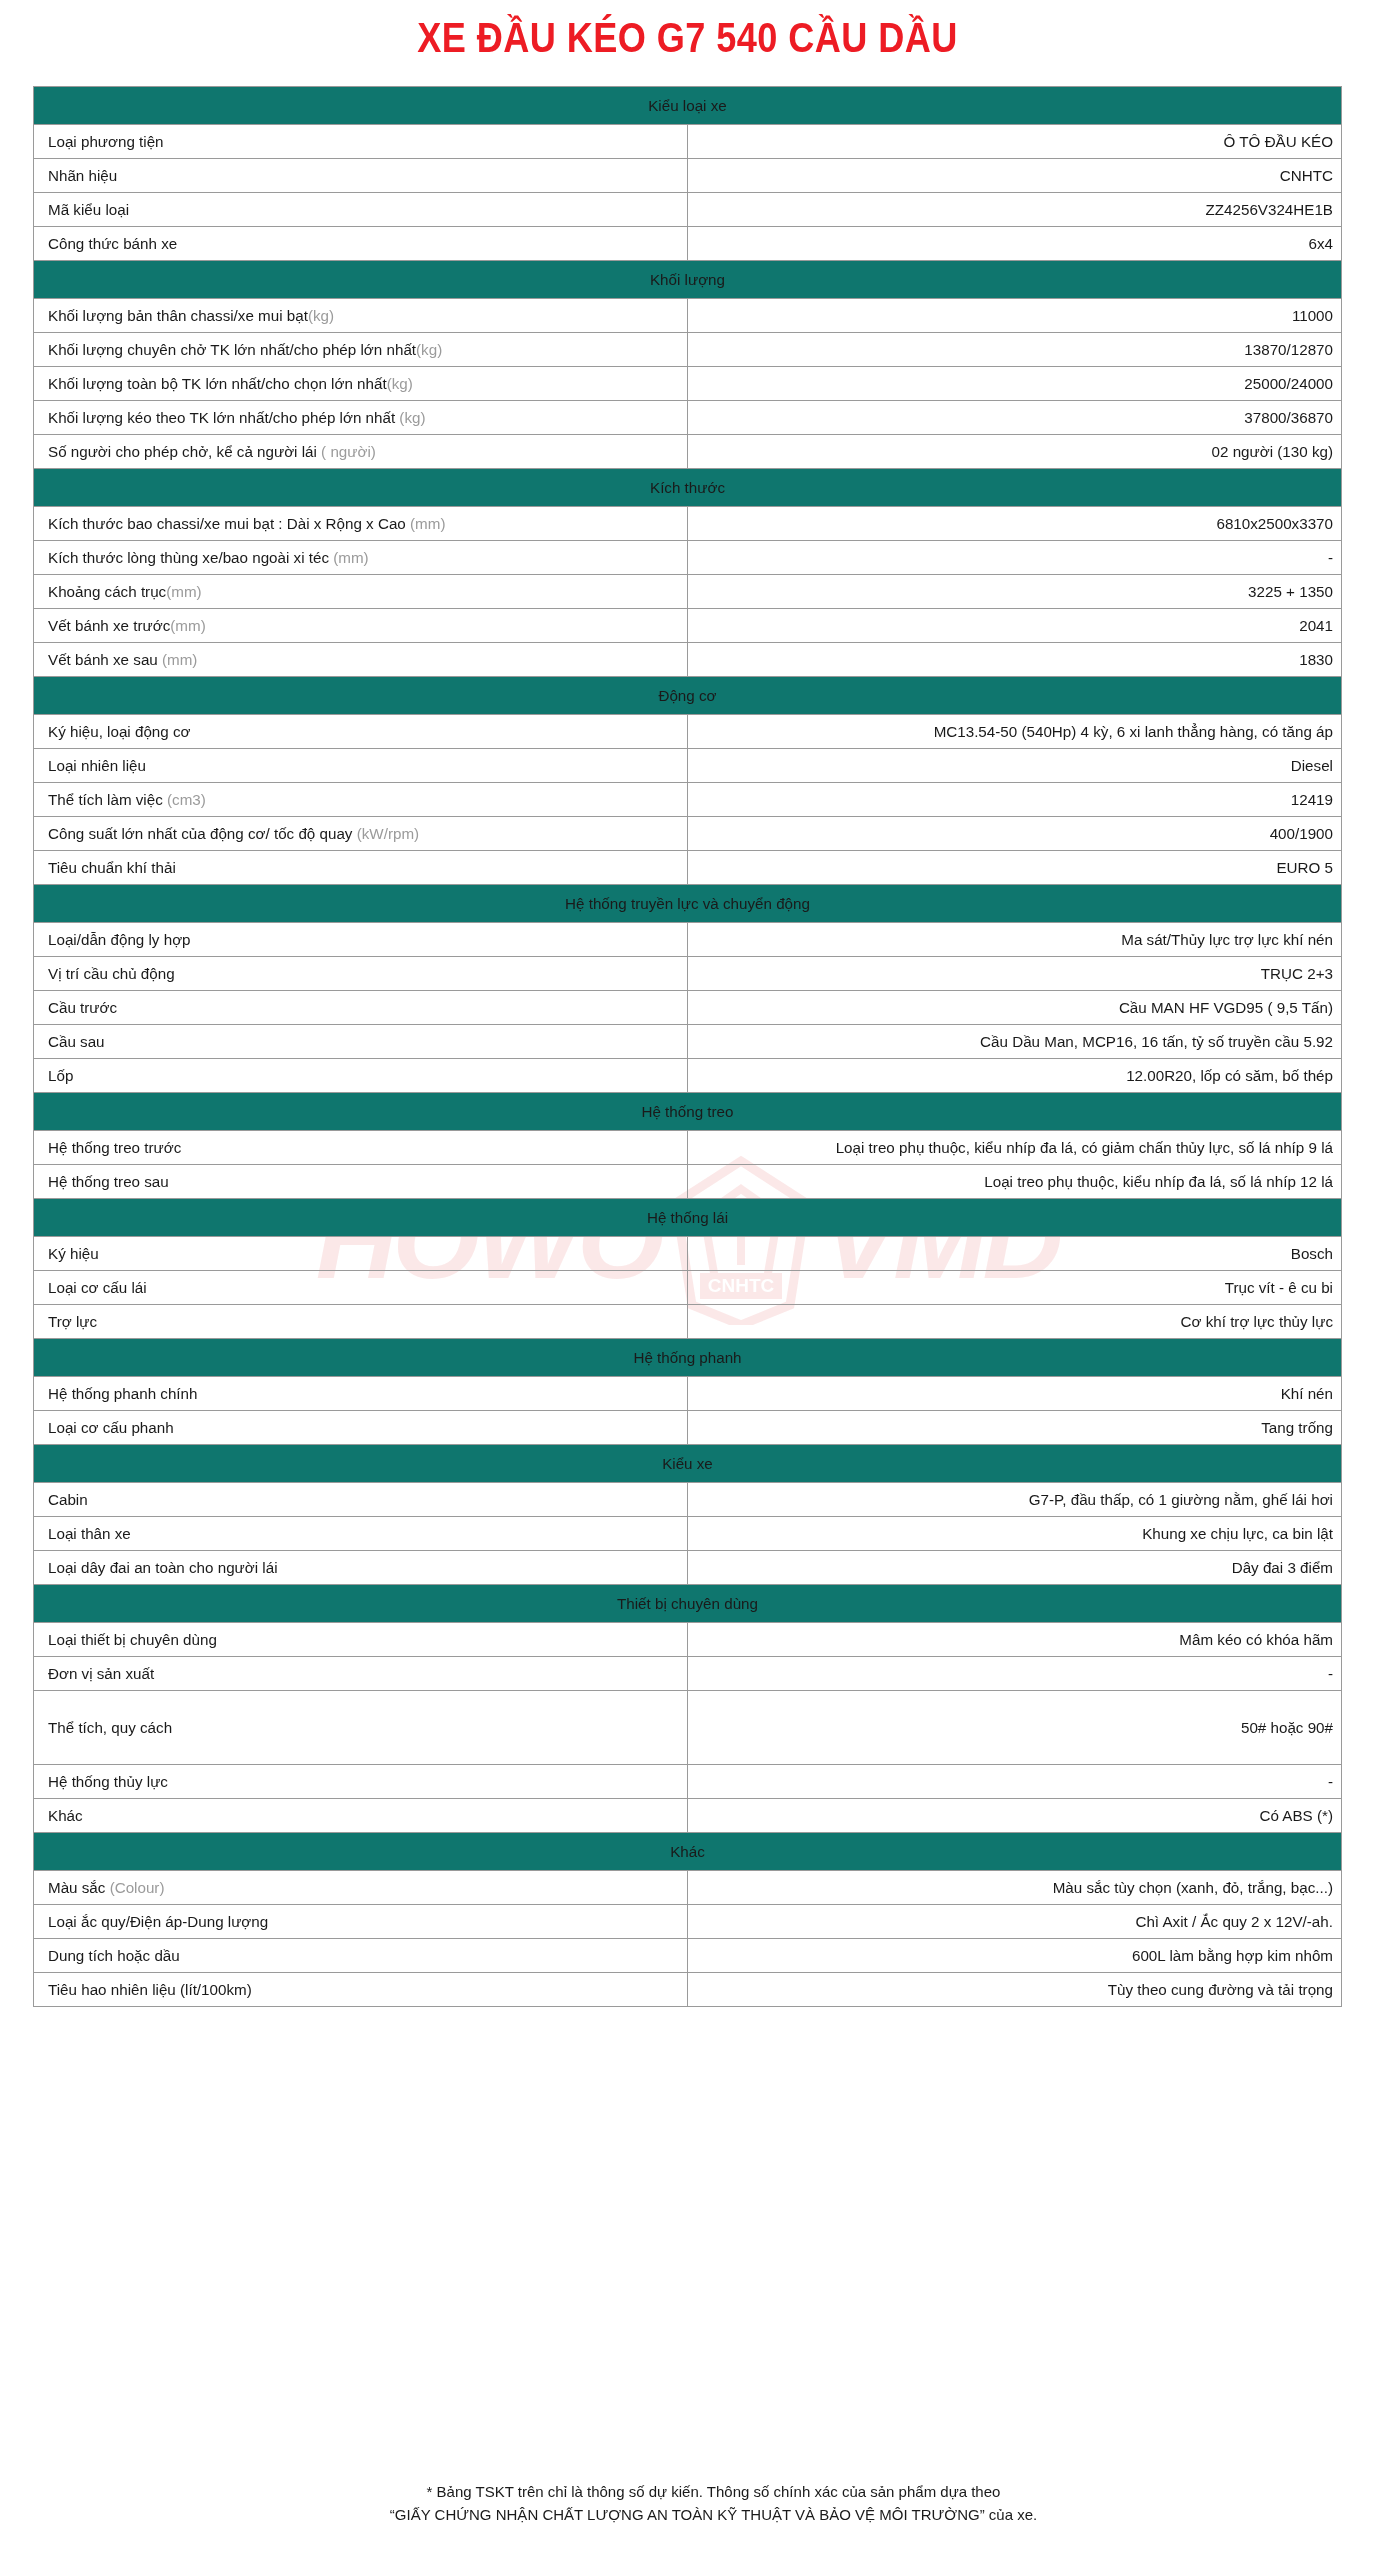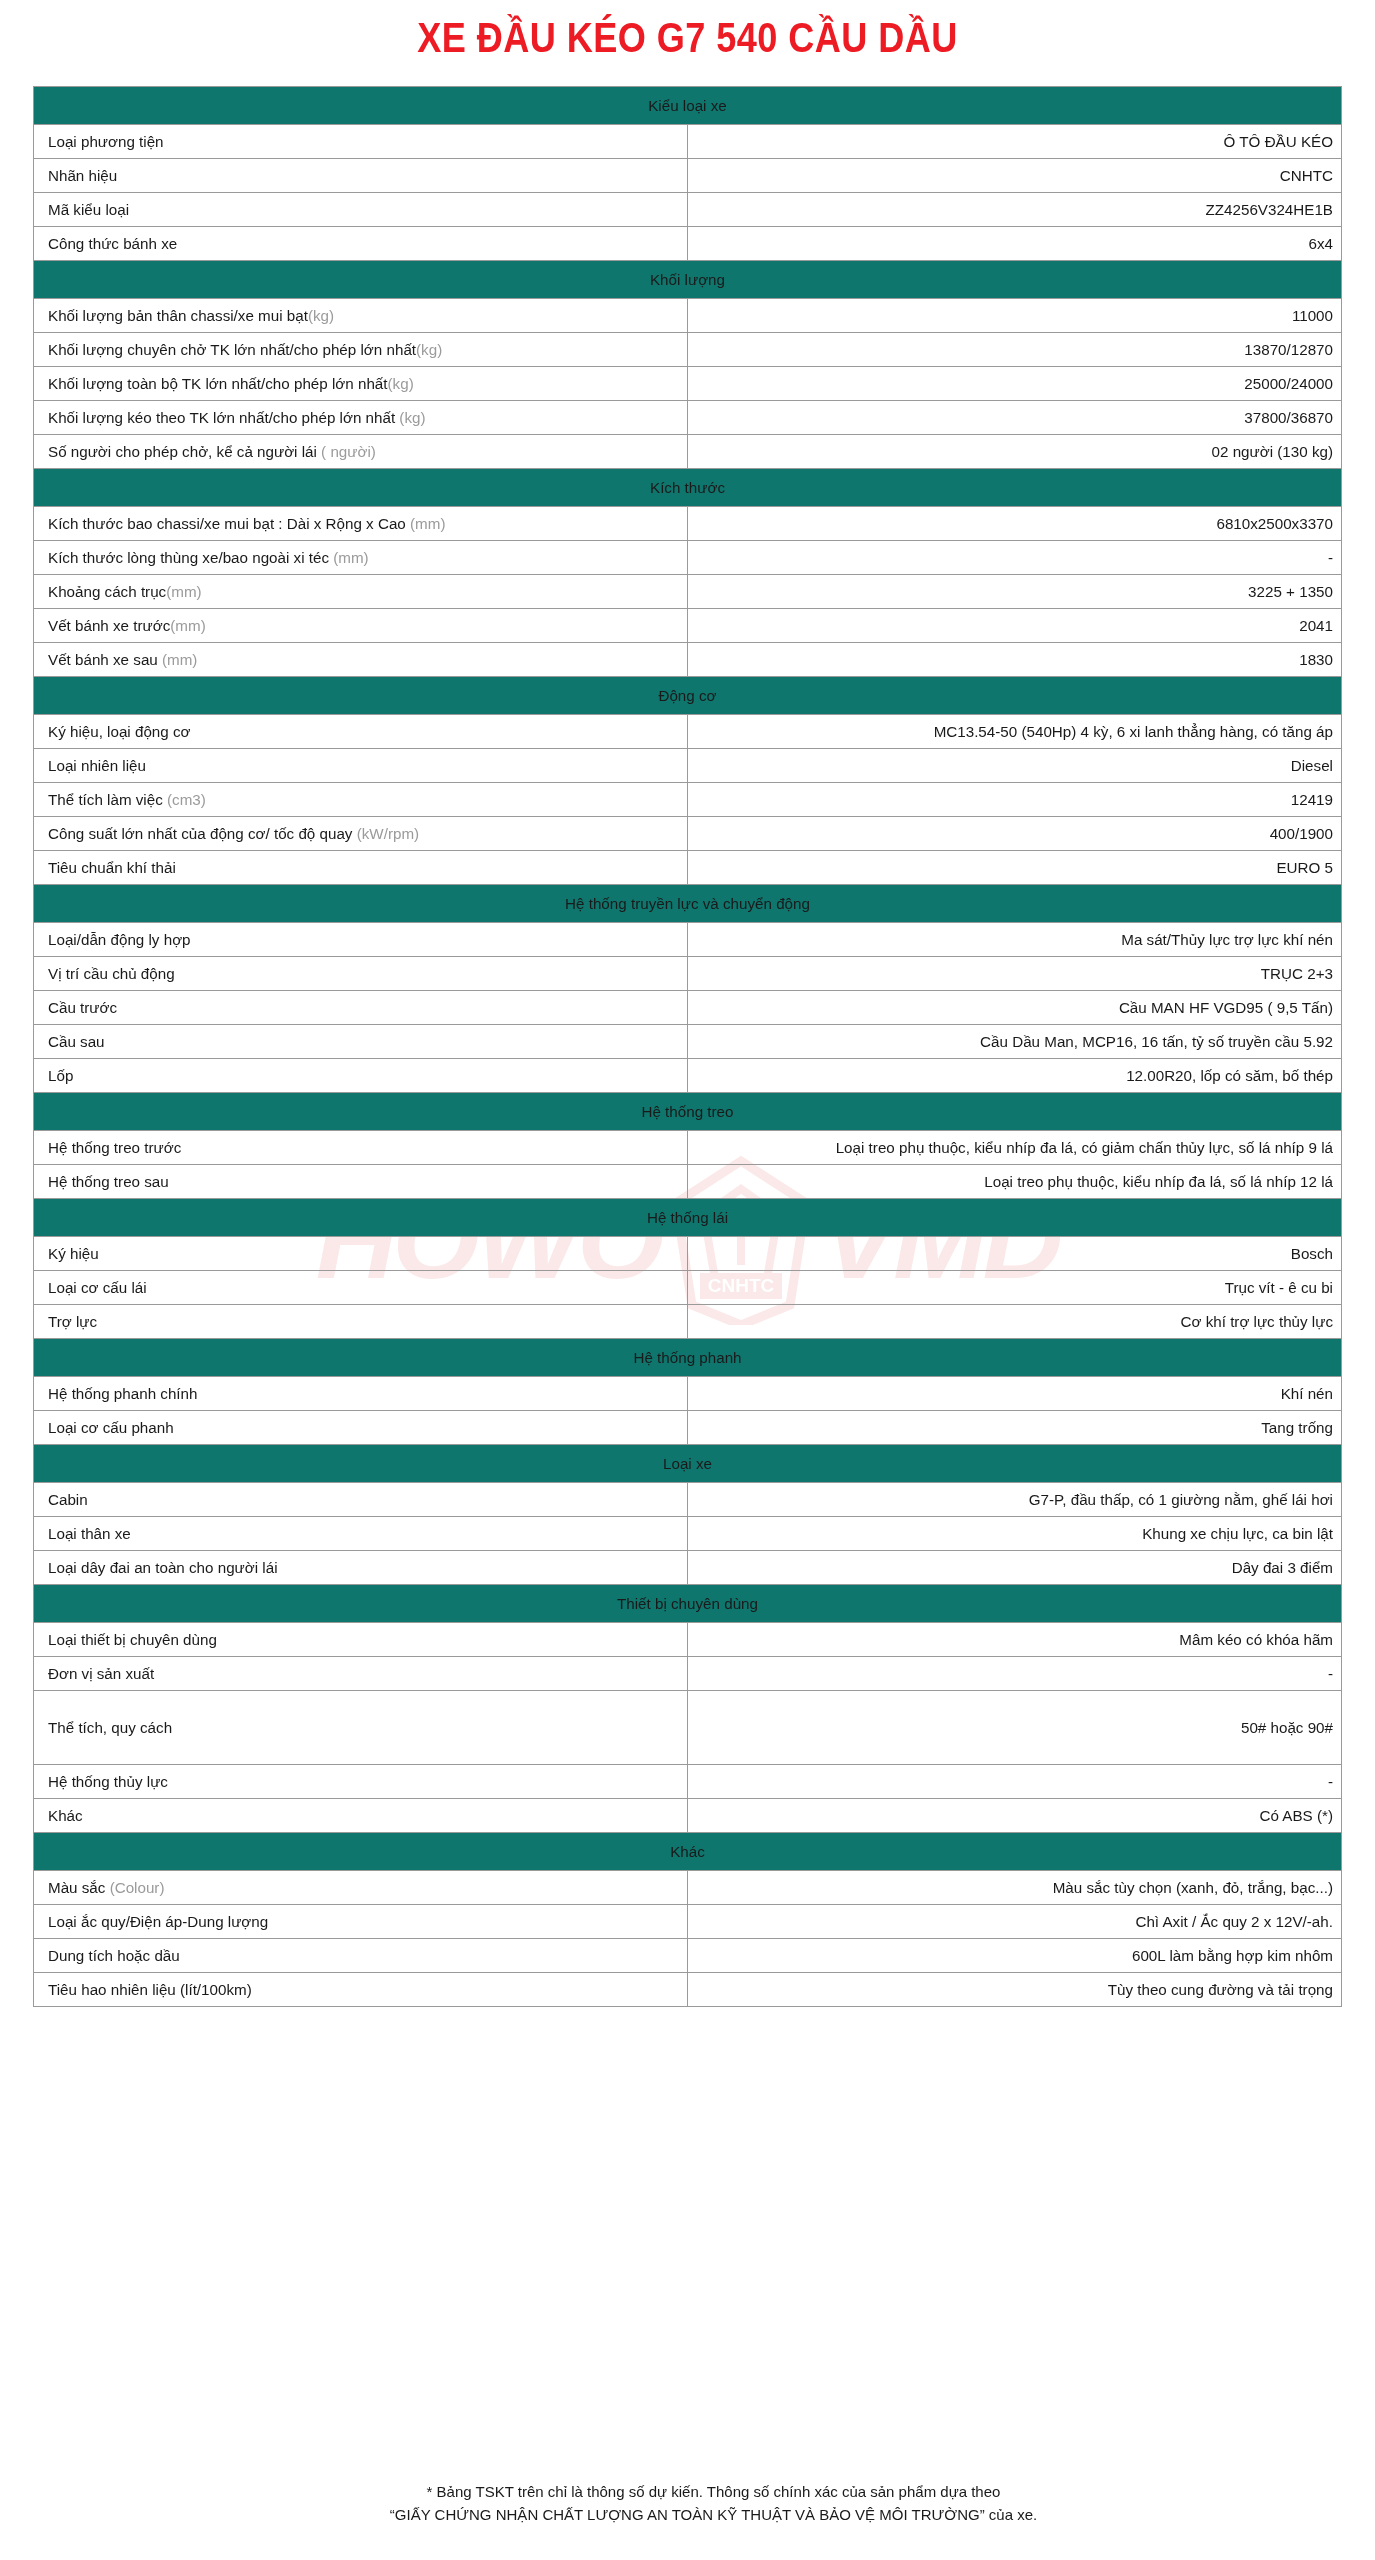--- a/index.html
+++ b/index.html
@@ -172,21 +172,21 @@
         </tr>
         <tr>
           <td class="label"><span>Khối lượng bản thân chassi/xe mui bạt</span><span class="unit">(kg)</span></td>
           <td class="value">11000</td>
         </tr>
         <tr>
           <td class="label"><span>Khối lượng chuyên chở TK lớn nhất/cho phép lớn nhất</span><span class="unit">(kg)</span></td>
           <td class="value">13870/12870</td>
         </tr>
         <tr>
-          <td class="label"><span>Khối lượng toàn bộ TK lớn nhất/cho phép lớn nhất</span><span class="unit">(kg)</span></td>
+          <td class="label"><span>Khối lượng toàn bộ TK lớn nhất/cho chọn lớn nhất</span><span class="unit">(kg)</span></td>
           <td class="value">25000/24000</td>
         </tr>
         <tr>
           <td class="label"><span>Khối lượng kéo theo TK lớn nhất/cho phép lớn nhất </span><span class="unit">(kg)</span></td>
           <td class="value">37800/36870</td>
         </tr>
         <tr>
           <td class="label"><span>Số người cho phép chở, kể cả người lái </span><span class="unit">( người)</span></td>
           <td class="value">02 người  (130 kg)</td>
         </tr>
@@ -290,21 +290,21 @@
         </tr>
         <tr>
           <td class="label"><span>Hệ thống phanh chính</span></td>
           <td class="value">Khí nén</td>
         </tr>
         <tr>
           <td class="label"><span>Loại cơ cấu phanh</span></td>
           <td class="value">Tang trống</td>
         </tr>
         <tr class="section">
-          <td colspan="2">Loại xe</td>
+          <td colspan="2">Kiểu xe</td>
         </tr>
         <tr>
           <td class="label"><span>Cabin</span></td>
           <td class="value">G7-P, đầu thấp, có 1 giường nằm, ghế lái hơi</td>
         </tr>
         <tr>
           <td class="label"><span>Loại thân xe</span></td>
           <td class="value">Khung xe chịu lực, ca bin lật</td>
         </tr>
         <tr>

